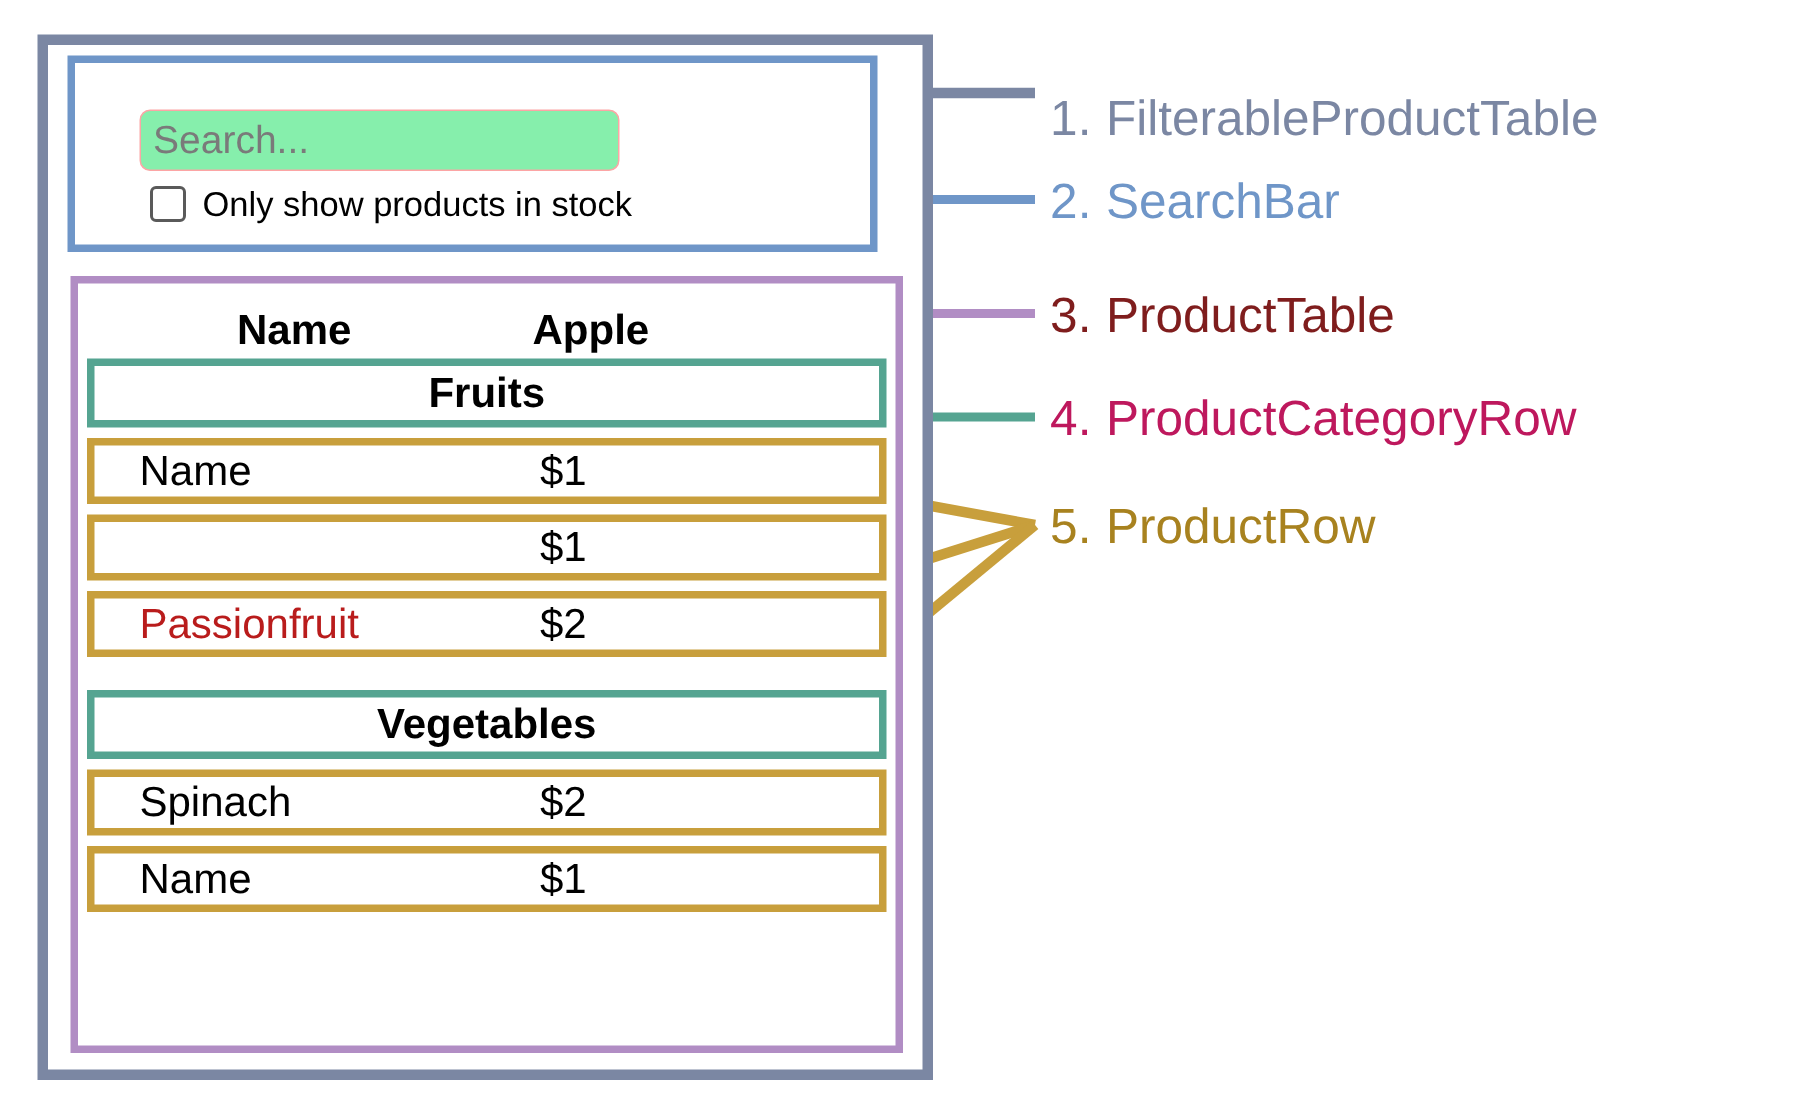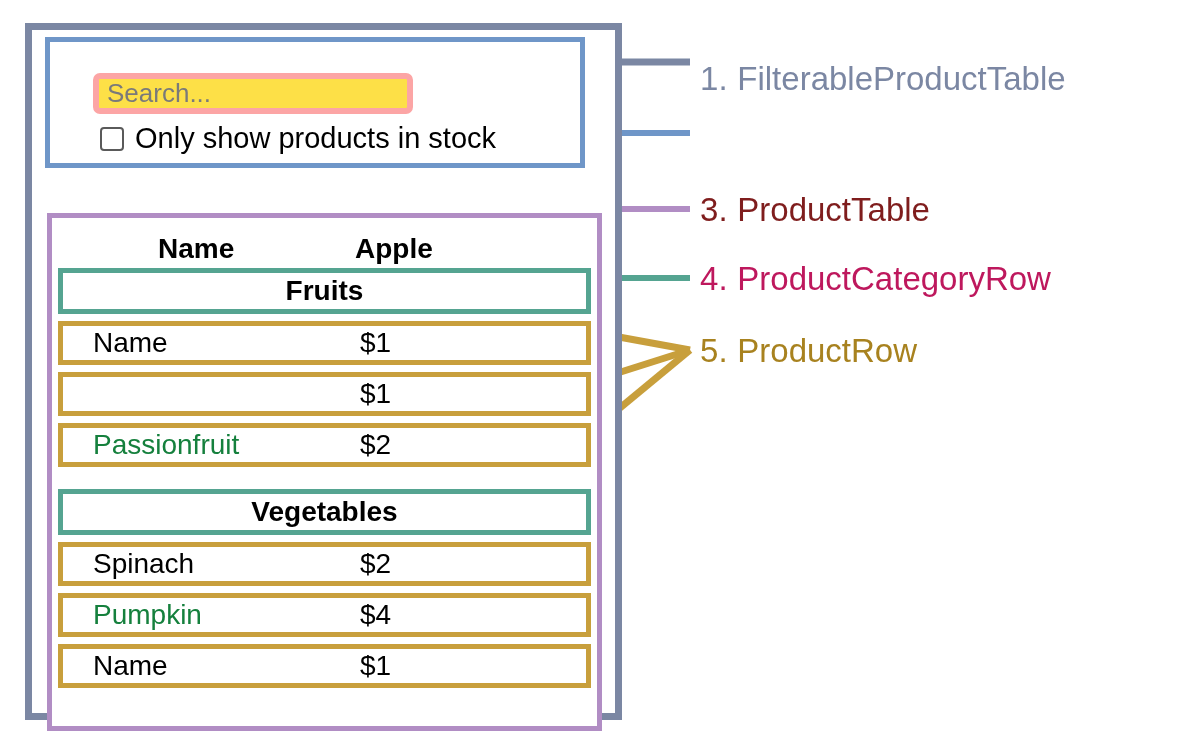--- a/index.html
+++ b/index.html
@@ -55,23 +55,23 @@
     background: #ffffff;
   }
 
   .search-input {
     position: absolute;
     left: 43px;
     top: 31px;
     width: 320px;
     height: 41px;
     box-sizing: border-box;
-    border: 6px solid #fca5a5;
+    border: 1px solid #fca5a5;
     border-radius: 7px;
-    background: #fde047;
+    background: #86efac;
     font-family: "Liberation Sans", sans-serif;
     font-size: 26px;
     color: #7a7a7a;
     padding: 0 8px;
     line-height: 37px;
     outline: none;
   }
   .search-input::placeholder { color: #7a7a7a; opacity: 1; }
 
   .checkbox-row {
@@ -85,37 +85,36 @@
   .checkbox-box {
     width: 24px;
     height: 24px;
     box-sizing: border-box;
     border: 2px solid #5a5a5a;
     border-radius: 4px;
     background: #ffffff;
     flex: 0 0 auto;
   }
   .checkbox-label {
-    font-size: 29px;
+    font-size: 23px;
     color: #000000;
     white-space: nowrap;
     line-height: 1;
   }
 
   
   .frame-producttable {
     position: absolute;
     left: 47px;
     top: 184px;
     width: 555px;
     height: 518px;
     border: 5px solid #b18dc4;
     box-sizing: border-box;
     background: #ffffff;
-    margin-top: 29px;
   }
 
   .table-head {
     position: absolute;
     left: 0;
     top: 10px;
     width: 100%;
     height: 42px;
     display: flex;
     align-items: center;
@@ -157,21 +156,21 @@
     border: 5px solid #c89f3c;
     background: #ffffff;
     display: flex;
     align-items: center;
     font-size: 28px;
     color: #000000;
     margin-bottom: 7px;
   }
   .row-product .cell-name  { position: absolute; left: 30px; white-space: nowrap; }
   .row-product .cell-price { position: absolute; left: 297px; white-space: nowrap; }
-  .row-product.out-of-stock .cell-name { color: #15803d; }
+  .row-product.out-of-stock .cell-name { color: #b91c1c; }
 
   .group-gap { height: 15px; }
 
   
   .legend-item {
     position: absolute;
     font-size: 33px;
     white-space: nowrap;
     line-height: 1;
   }
@@ -234,38 +233,38 @@
 
       <div class="group-gap"></div>
 
       <div class="row-category">Vegetables</div>
 
       <div class="row-product">
         <span class="cell-name">Spinach</span>
         <span class="cell-price">$2</span>
       </div>
 
-      <div class="row-product out-of-stock">
-        <span class="cell-name">Pumpkin</span>
-        <span class="cell-price">$4</span>
-      </div>
 
       <div class="row-product">
         <span class="cell-name">Name</span>
         <span class="cell-price">$1</span>
       </div>
 
     </div>
   </div>
 
   <div class="legend-item" style="left:700px; top:62px;  color:#7b87a3;">
     <span class="legend-num">1. </span>
     <span>FilterableProductTable</span>
   </div>
 
+  <div class="legend-item" style="left:700px; top:117px; color:#6f96c8;">
+    <span class="legend-num">2. </span>
+    <span>SearchBar</span>
+  </div>
 
   <div class="legend-item" style="left:700px; top:193px; color:#7f1d1d;">
     <span class="legend-num">3. </span>
     <span>ProductTable</span>
   </div>
 
   <div class="legend-item" style="left:700px; top:262px; color:#be185d;">
     <span class="legend-num">4. </span>
     <span>ProductCategoryRow</span>
   </div>

